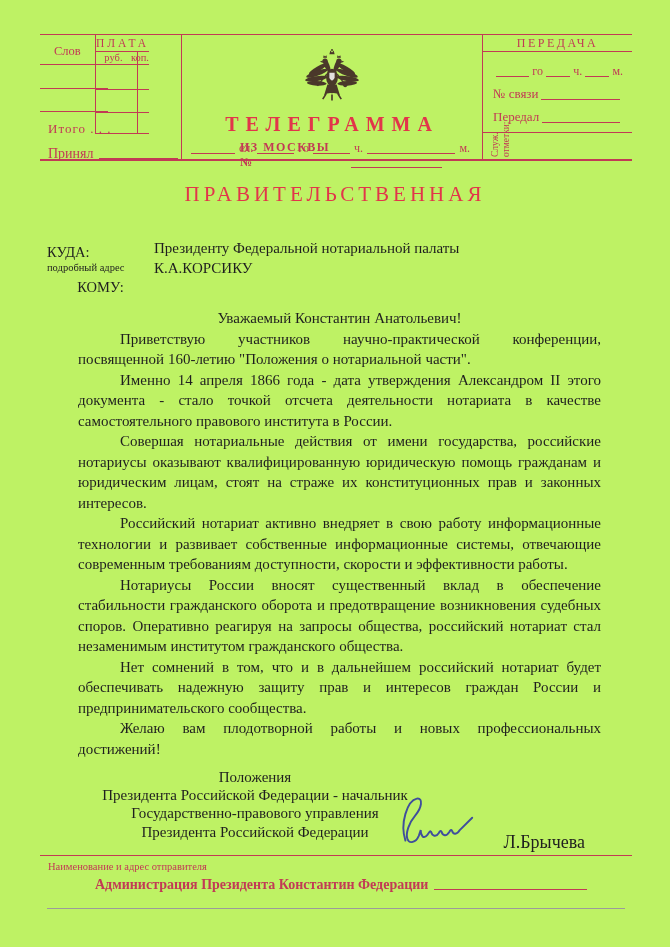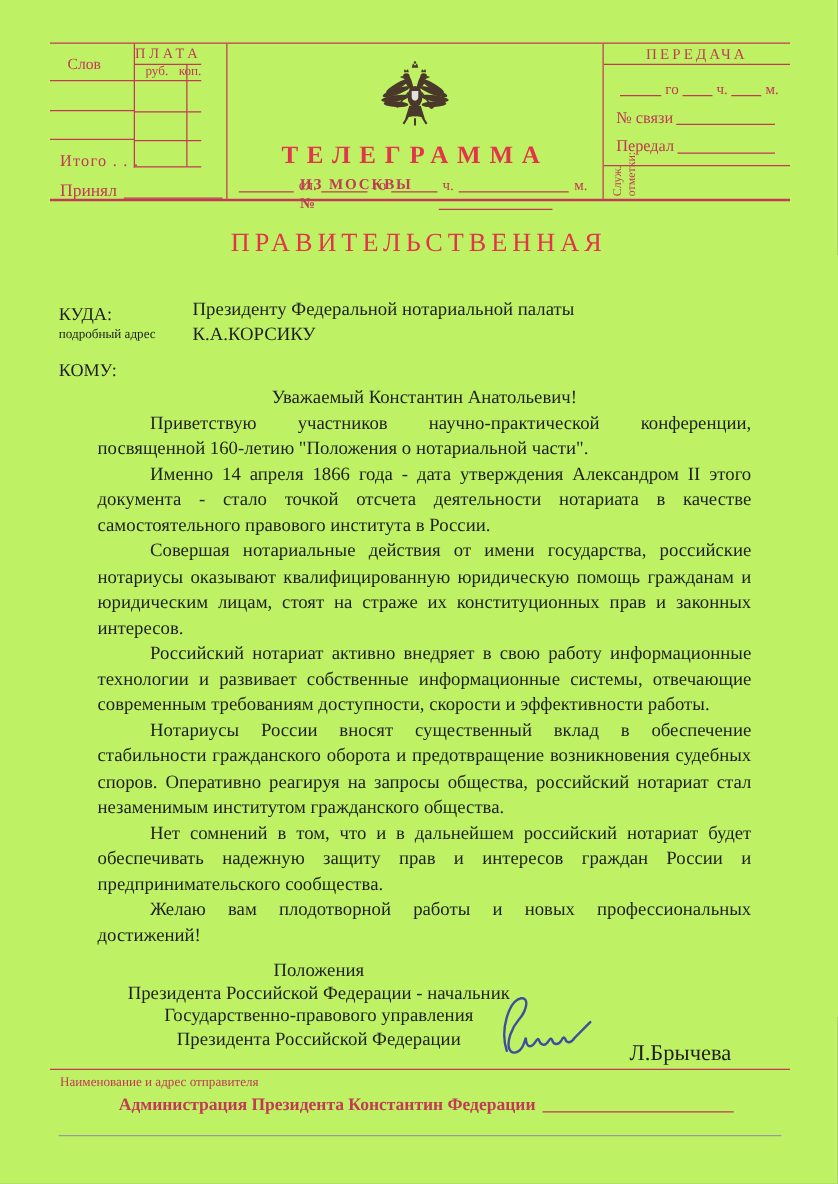--- a/index.html
+++ b/index.html
@@ -21,21 +21,21 @@
   
   .form-header{
     position:absolute; left:40px; top:34px; width:592px; height:127px;
     border-top:1px solid var(--form-red);
     border-bottom:2px solid var(--form-red);
     color:var(--form-red);
   }
   .cell-left{ position:absolute; left:0; top:0; width:142px; height:100%; border-right:1px solid var(--form-red); }
   .slov{ position:absolute; left:14px; top:9px; font-size:12.5px; }
   .hline-l{ position:absolute; left:0; width:68px; border-top:1px solid var(--form-red); }
-  .plata{ position:absolute; left:67px; top:0; width:54px; height:99px;
+  .plata{ position:absolute; left:55px; top:0; width:54px; height:99px;
     border-left:1px solid var(--form-red); border-bottom:1px solid var(--form-red);font-family:Liberation Serif, serif; }
   .plata::after{ content:''; position:absolute; left:41px; top:17px; bottom:0; border-left:1px solid var(--form-red); }
   .plata-head{ height:17px; border-bottom:1px solid var(--form-red); font-size:11.5px; letter-spacing:3px; text-align:center; line-height:17px; }
   .plata-sub{ height:13px; border-bottom:1px solid var(--form-red); display:flex; font-size:10.5px; line-height:12px; }
   .plata-sub span{ text-align:center; }
   .plata-sub .c1{ width:41px; } .plata-sub .c2{ flex:1; }
   .plata-r1{ height:25px; border-bottom:1px solid var(--form-red); }
   .plata-r2{ height:23px; border-bottom:1px solid var(--form-red); }
   .itogo{ position:absolute; left:8px; top:86px; font-size:13px; letter-spacing:1px; }
   .prinyal{ position:absolute; left:8px; right:3px; top:110px; display:flex; align-items:flex-end; font-size:14px; }
@@ -66,21 +66,21 @@
 
   
   .classification{ position:absolute; top:182px; left:0; width:100%; text-align:center;
     font-size:21px; font-weight:normal; letter-spacing:4px; color:var(--stamp-red); }
 
   
   .address{ position:absolute; left:47px; top:239px; width:545px; display:flex; }
   .addr-labels{ width:107px; font-size:14.5px; }
   .addr-labels .sub{ font-size:10.5px; margin-top:1px; }
   .addr-labels .l1{ margin-top:5px; }
-  .addr-labels .l3{ margin-top:16px; }
+  .addr-labels .l3{ margin-top:6px;text-align:center; }
   .addr-values{ flex:1; font-size:15px; line-height:19.5px; }
 
   
   .letter{ position:absolute; left:78px; top:308px; width:523px;
     font-size:15px; line-height:20.5px; text-align:justify; }
   .letter .salutation{ text-align:center; text-indent:0; }
   .letter p{ text-indent:42px; }
 
   
   .sign-block{ position:absolute; left:62px; top:768px; width:386px; text-align:center;

